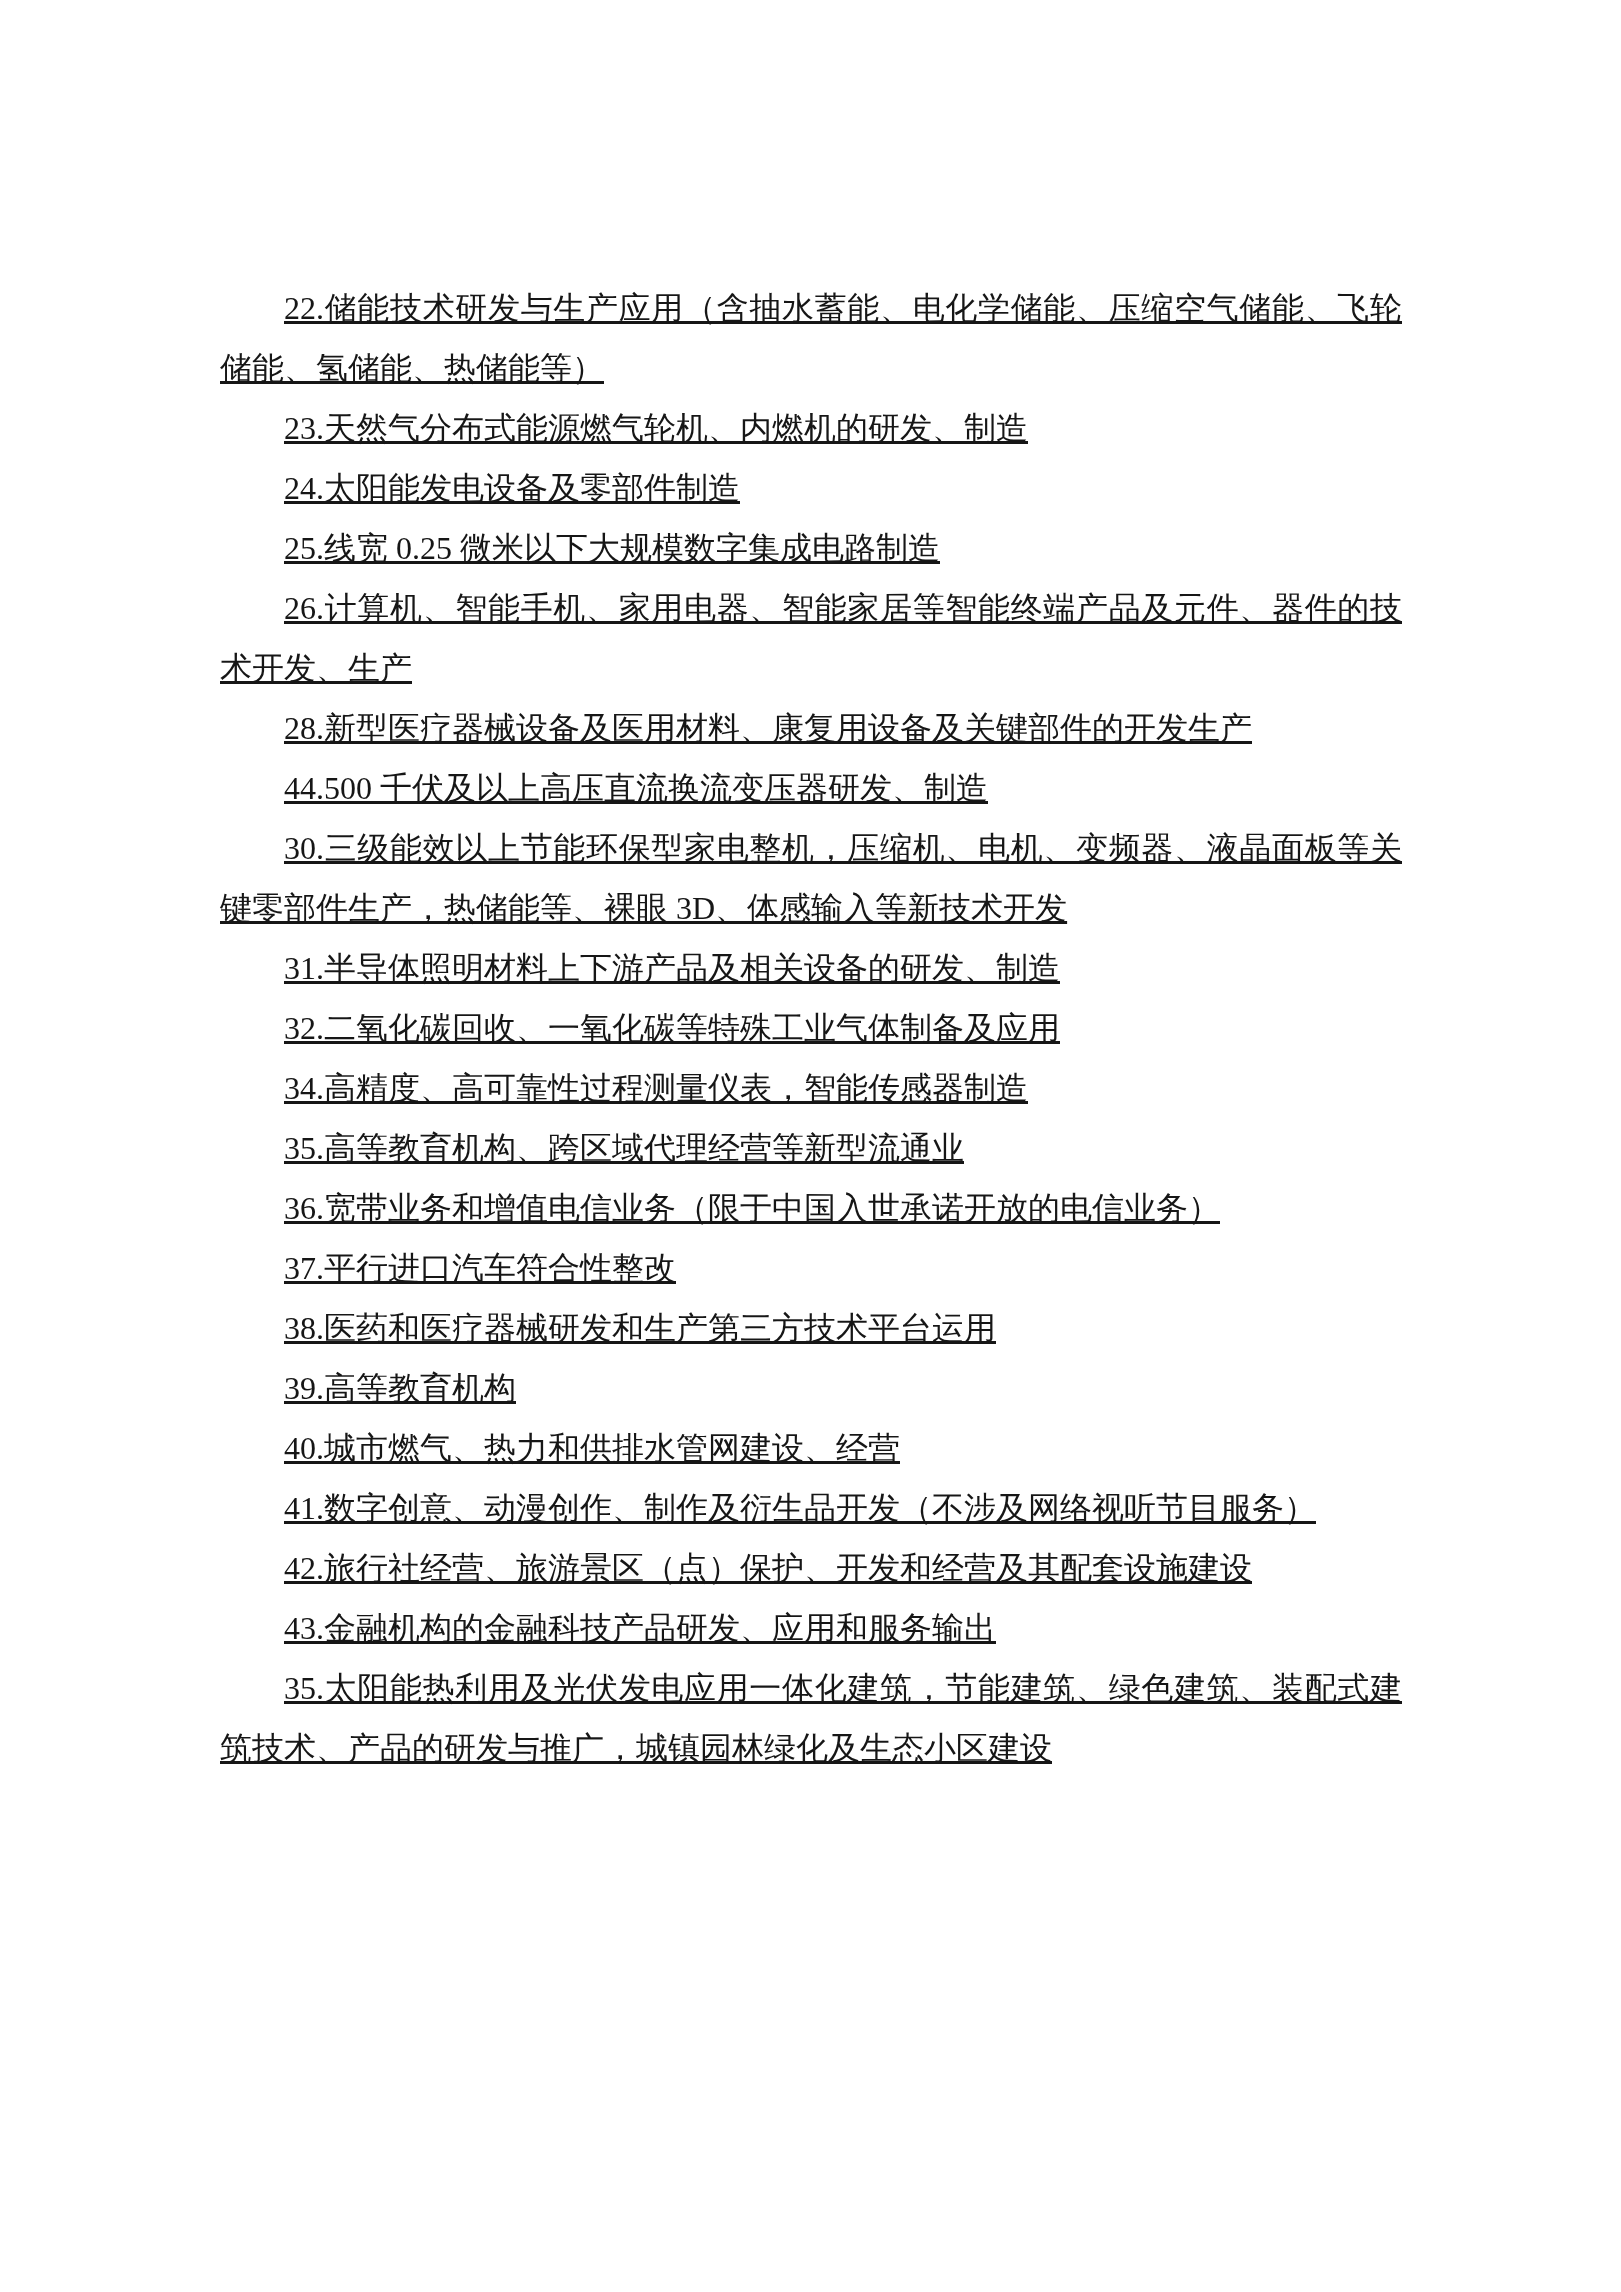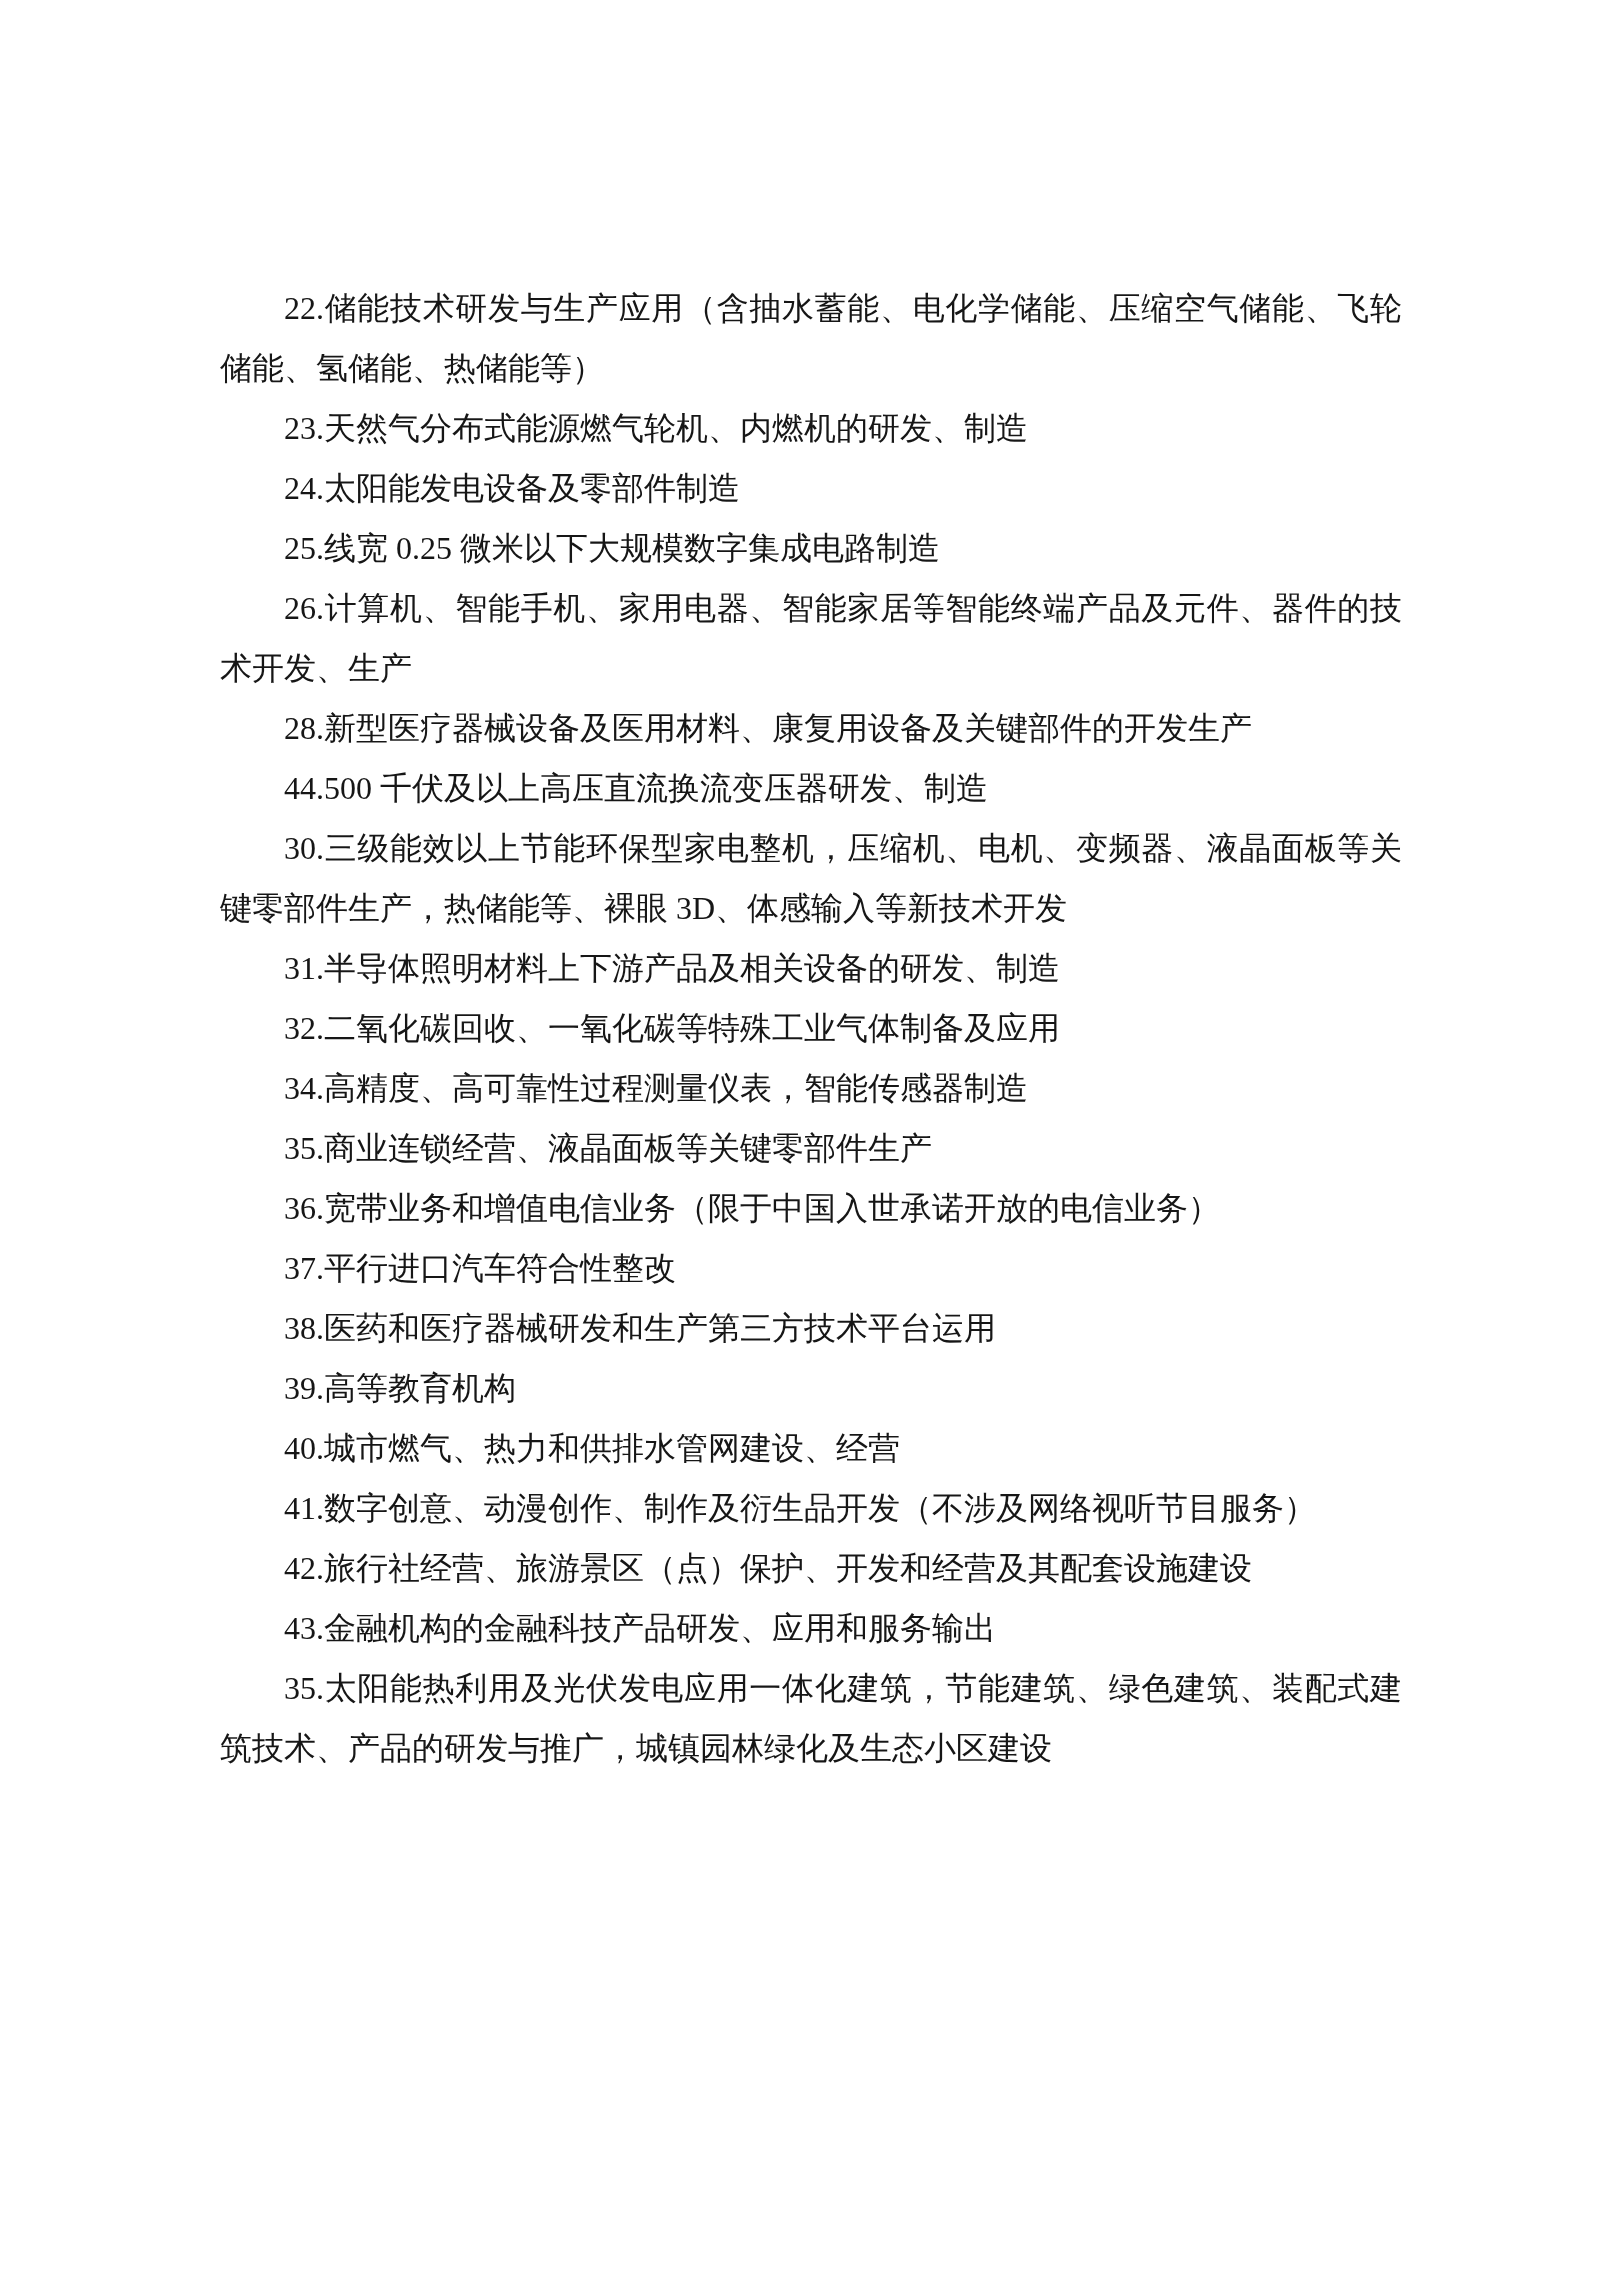--- a/index.html
+++ b/index.html
@@ -28,39 +28,40 @@
     text-align: justify;
     text-justify: inter-ideograph;
   }
   p.item {
     margin: 0;
     padding: 0;
     text-indent: 2em;
   }
   p.item span {
     text-indent: 0;
+    text-decoration: underline;
   }
 </style>
 </head>
 <body>
 
 <div class="page">
   <div class="content">
     <p class="item"><span>22.</span><span>储能技术研发与生产应用（含抽水蓄能、电化学储能、压缩空气储能、飞轮储能、氢储能、热储能等）</span></p>
     <p class="item"><span>23.</span><span>天然气分布式能源燃气轮机、内燃机的研发、制造</span></p>
     <p class="item"><span>24.</span><span>太阳能发电设备及零部件制造</span></p>
     <p class="item"><span>25.</span><span>线宽 0.25 微米以下大规模数字集成电路制造</span></p>
     <p class="item"><span>26.</span><span>计算机、智能手机、家用电器、智能家居等智能终端产品及元件、器件的技术开发、生产</span></p>
     <p class="item"><span>28.</span><span>新型医疗器械设备及医用材料、康复用设备及关键部件的开发生产</span></p>
     <p class="item"><span>44.</span><span>500 千伏及以上高压直流换流变压器研发、制造</span></p>
     <p class="item"><span>30.</span><span>三级能效以上节能环保型家电整机，压缩机、电机、变频器、液晶面板等关键零部件生产，热储能等、裸眼 3D、体感输入等新技术开发</span></p>
     <p class="item"><span>31.</span><span>半导体照明材料上下游产品及相关设备的研发、制造</span></p>
     <p class="item"><span>32.</span><span>二氧化碳回收、一氧化碳等特殊工业气体制备及应用</span></p>
     <p class="item"><span>34.</span><span>高精度、高可靠性过程测量仪表，智能传感器制造</span></p>
-    <p class="item"><span>35.</span><span>商业连锁经营、液晶面板等关键零部件生产</span></p>
+    <p class="item"><span>35.</span><span>高等教育机构、跨区域代理经营等新型流通业</span></p>
     <p class="item"><span>36.</span><span>宽带业务和增值电信业务（限于中国入世承诺开放的电信业务）</span></p>
     <p class="item"><span>37.</span><span>平行进口汽车符合性整改</span></p>
     <p class="item"><span>38.</span><span>医药和医疗器械研发和生产第三方技术平台运用</span></p>
     <p class="item"><span>39.</span><span>高等教育机构</span></p>
     <p class="item"><span>40.</span><span>城市燃气、热力和供排水管网建设、经营</span></p>
     <p class="item"><span>41.</span><span>数字创意、动漫创作、制作及衍生品开发（不涉及网络视听节目服务）</span></p>
     <p class="item"><span>42.</span><span>旅行社经营、旅游景区（点）保护、开发和经营及其配套设施建设</span></p>
     <p class="item"><span>43.</span><span>金融机构的金融科技产品研发、应用和服务输出</span></p>
     <p class="item"><span>35.</span><span>太阳能热利用及光伏发电应用一体化建筑，节能建筑、绿色建筑、装配式建筑技术、产品的研发与推广，城镇园林绿化及生态小区建设</span></p>
   </div>

